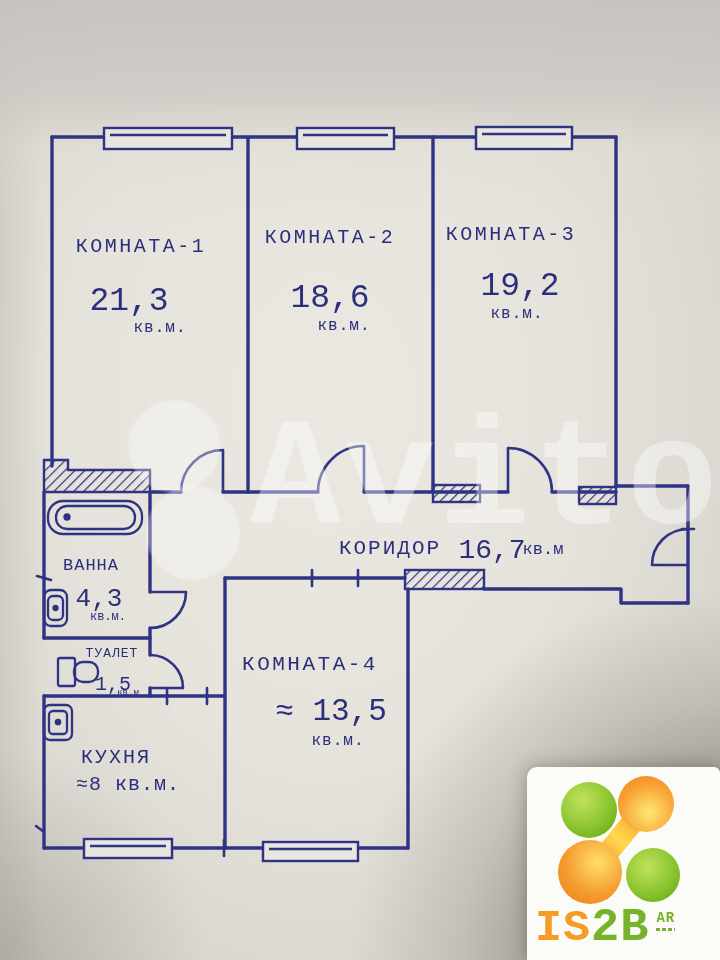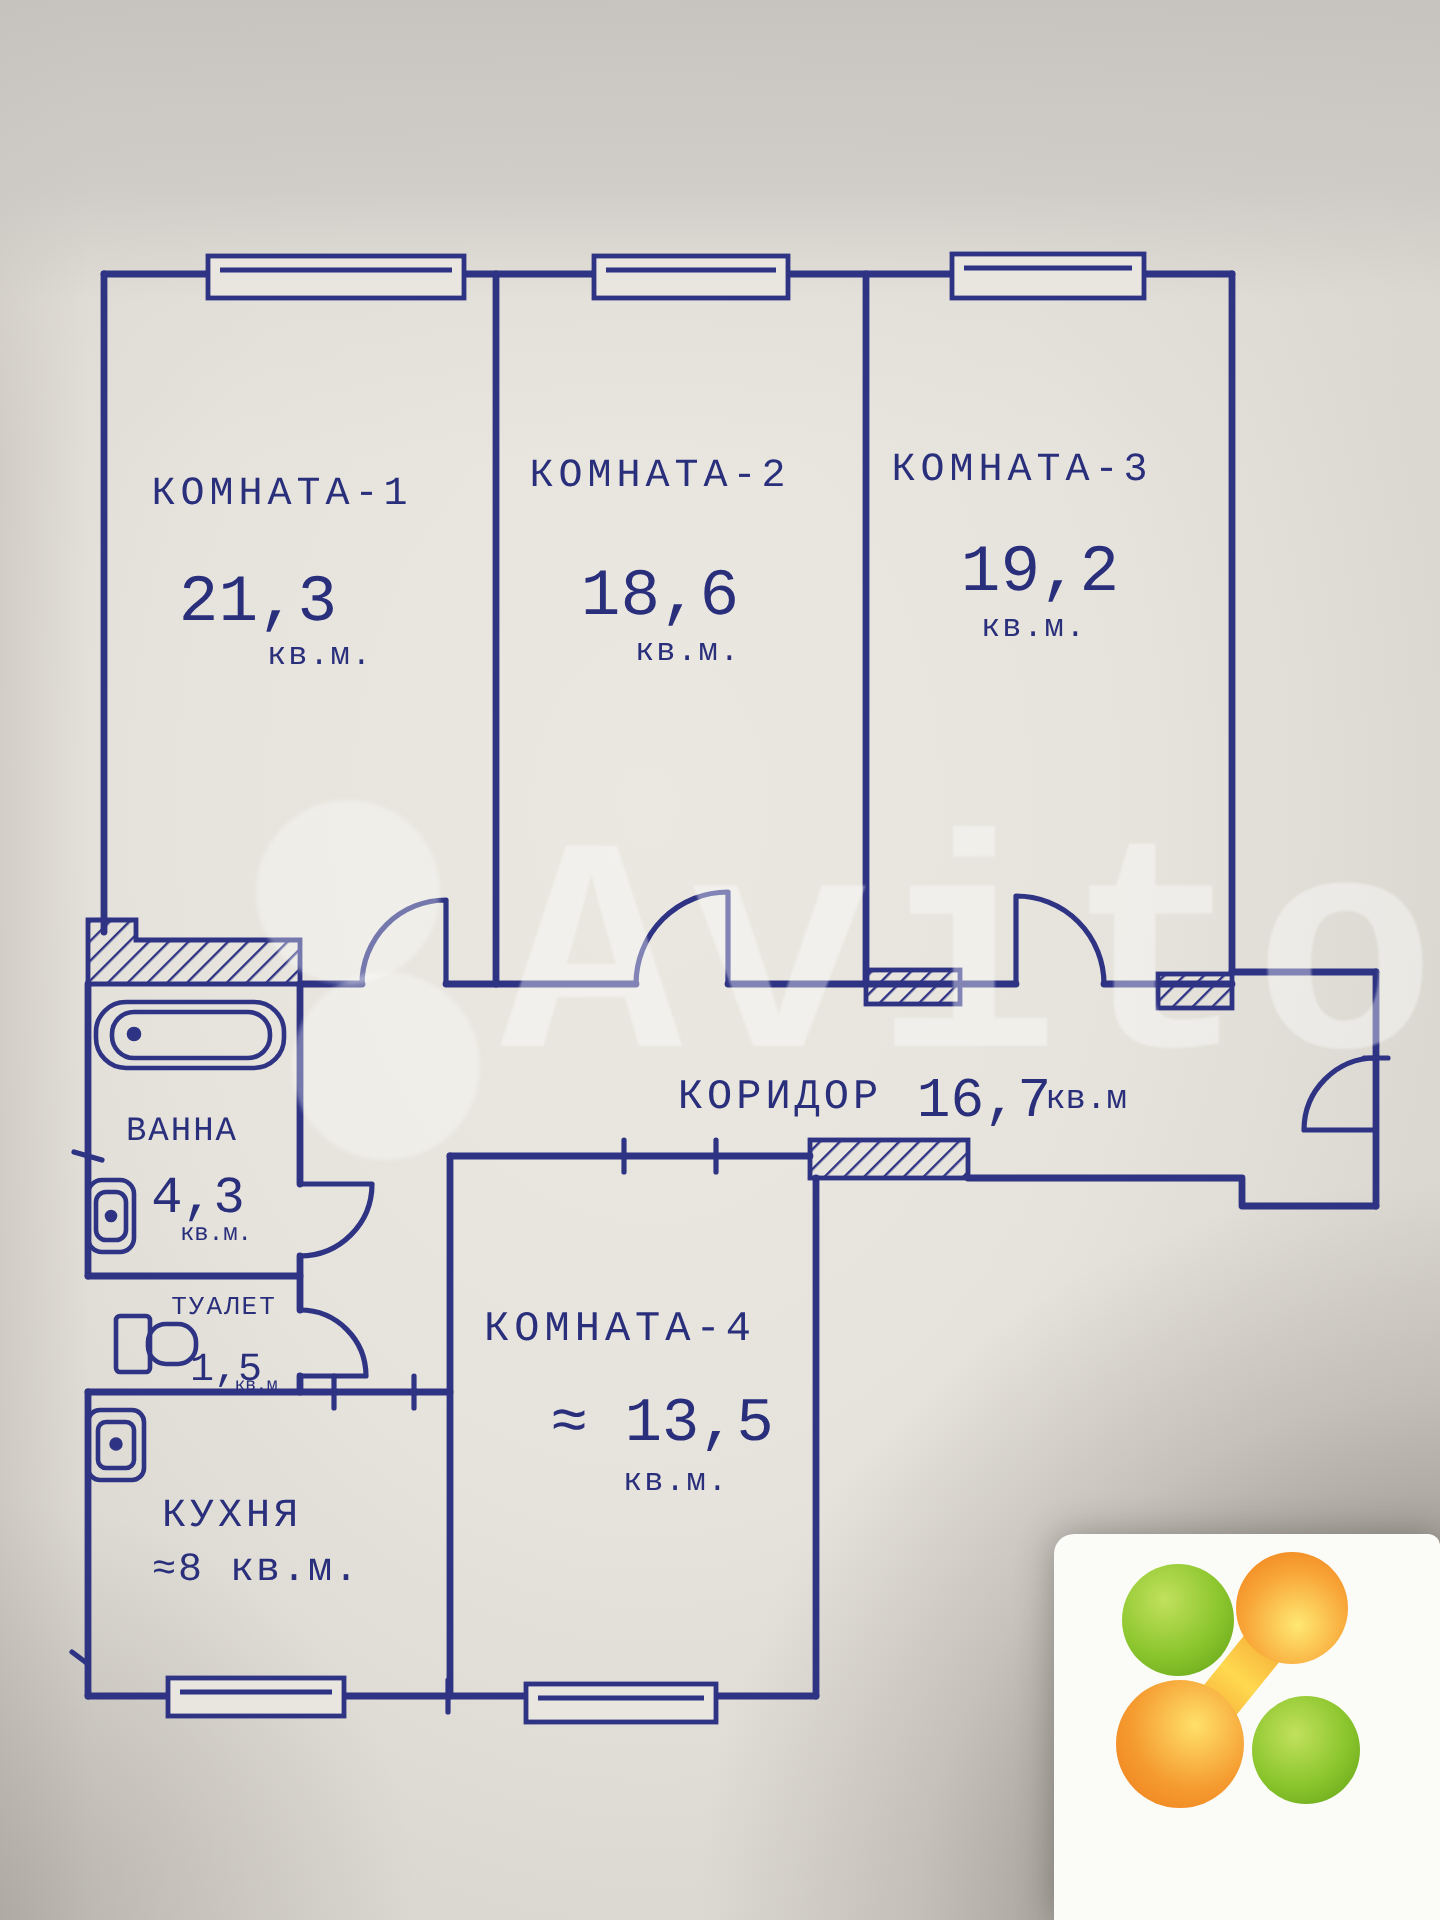--- a/index.html
+++ b/index.html
@@ -196,15 +196,18 @@
     <div class="wm-text">Avito</div>
   </div>
 
   
   <div class="logo-card">
     <div class="o-bar"></div>
     <div class="blob o-tr"></div>
     <div class="blob o-bl"></div>
     <div class="blob g-tl"></div>
     <div class="blob g-br"></div>
+    <div class="logo-text">
+      <span class="lt-is">IS</span><span class="lt-2b">2B</span><span class="lt-ar">AR</span>
+    </div>
   </div>
 
 </div>
 
 </body></html>

